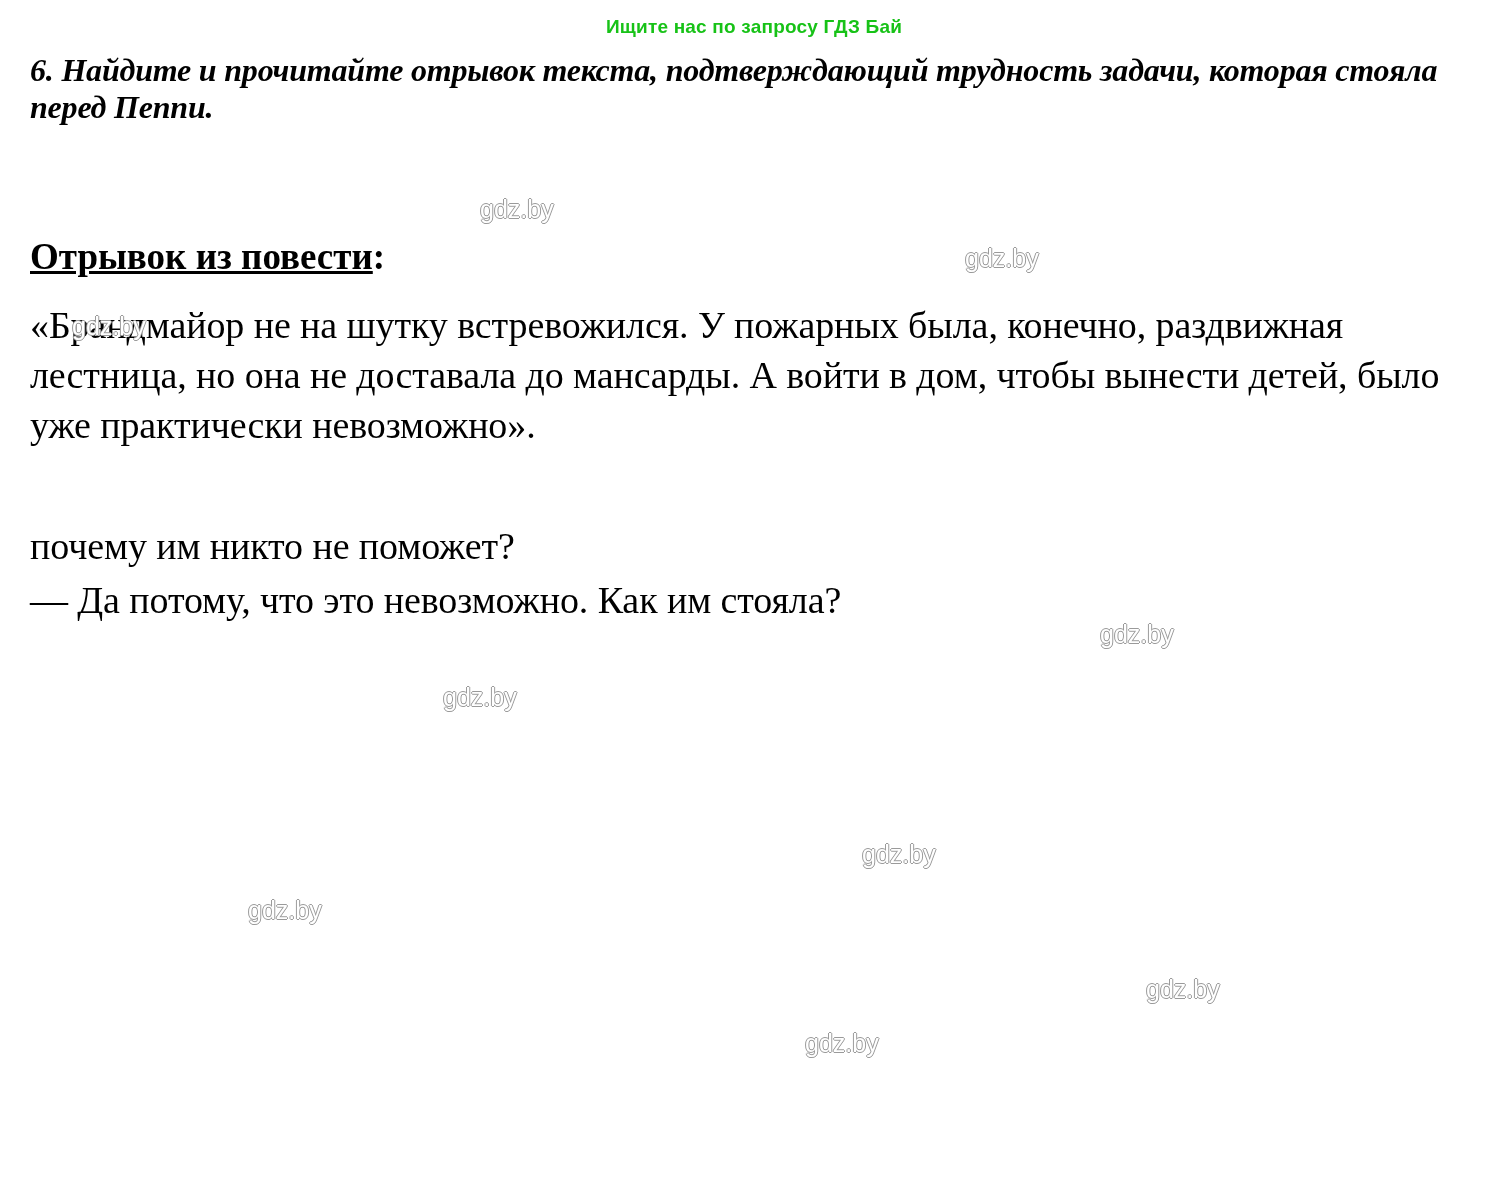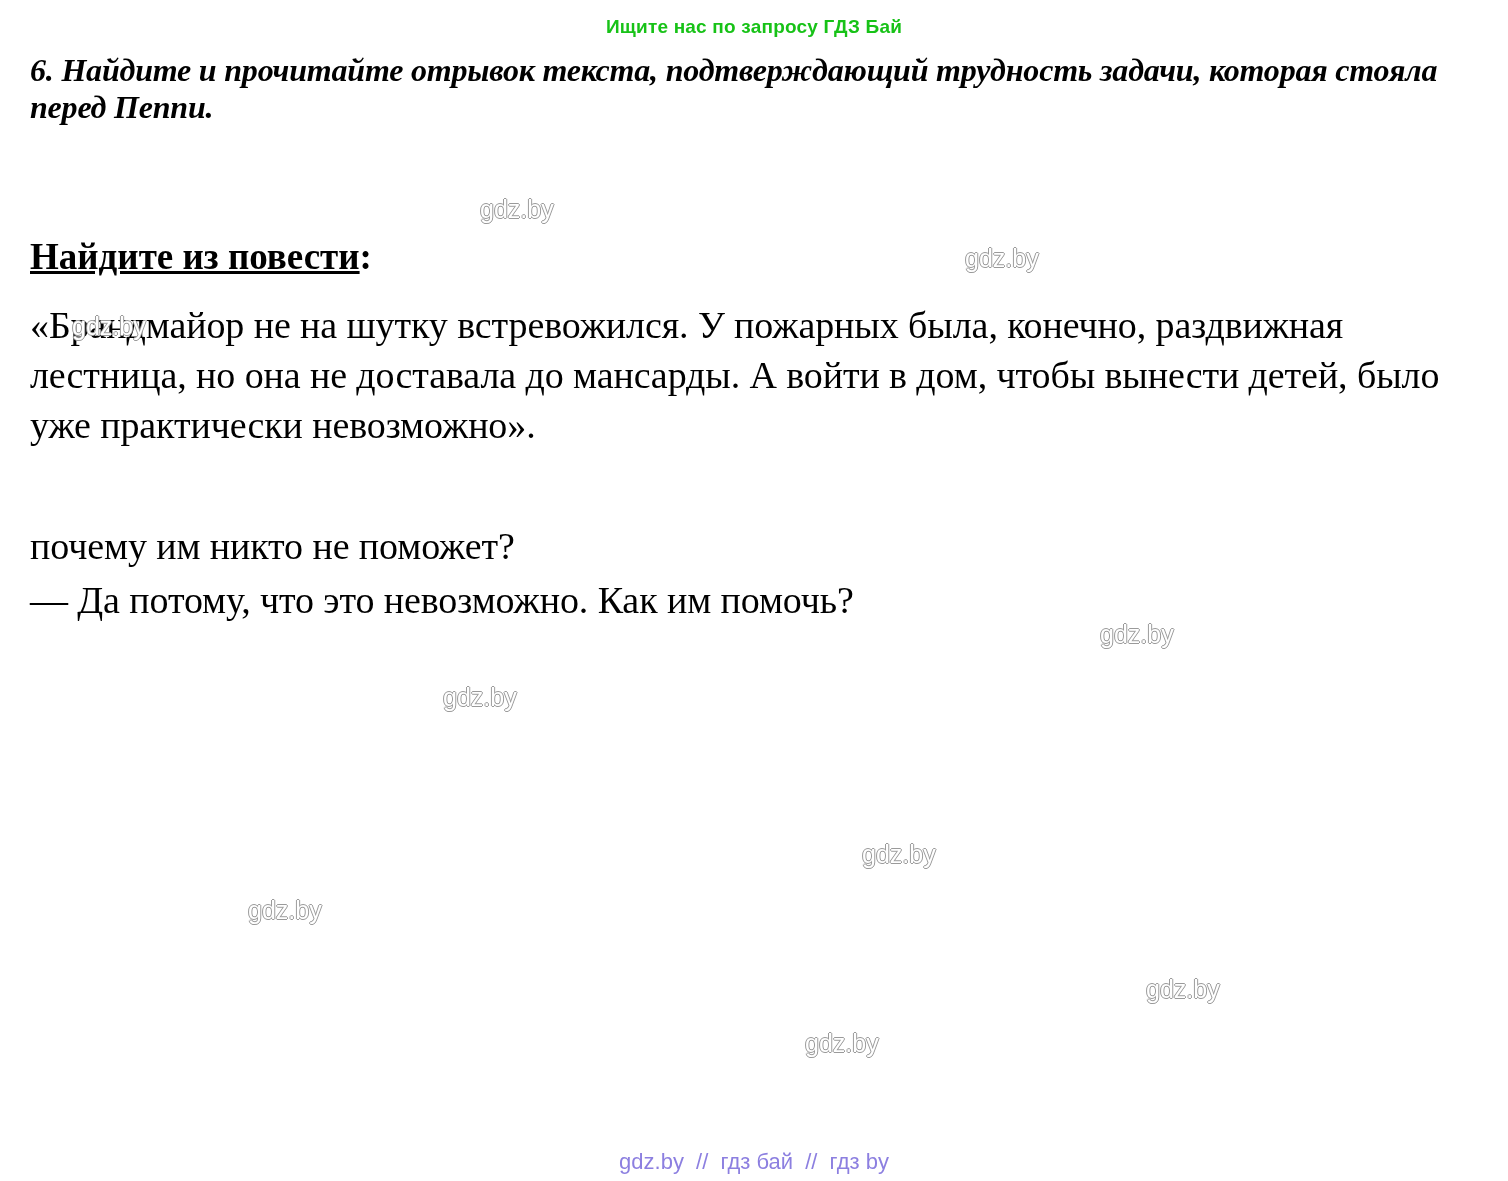--- a/index.html
+++ b/index.html
@@ -119,44 +119,37 @@
 
 <div class="page">
 
   <div class="top-banner">Ищите нас по запросу ГДЗ Бай</div>
 
   <div class="content">
 
     <div class="task-title">6. Найдите и прочитайте отрывок текста, подтверждающий трудность задачи, которая стояла перед Пеппи.</div>
 
     <div class="excerpt-label">
-      <span class="u">Найдите из повести</span><span>:</span>
+      <span class="u">Отрывок из повести</span><span>:</span>
     </div>
 
     <div class="para">«Брандмайор не на шутку встревожился. У пожарных была, конечно, раздвижная лестница, но она не доставала до мансарды. А войти в дом, чтобы вынести детей, было уже практически невозможно».</div>
 
     <div class="spacer-block"></div>
 
     <div class="dialog-line">почему им никто не поможет?</div>
-    <div class="dialog-line">— Да потому, что это невозможно. Как им помочь?</div>
+    <div class="dialog-line">— Да потому, что это невозможно. Как им стояла?</div>
   </div>
 
   <div id="watermark-layer">
       <div class="wm" style="left: 480px; top: 183px;">gdz.by</div>
       <div class="wm" style="left: 965px; top: 232px;">gdz.by</div>
       <div class="wm" style="left: 72px; top: 300px;">gdz.by</div>
       <div class="wm" style="left: 1100px; top: 608px;">gdz.by</div>
       <div class="wm" style="left: 443px; top: 671px;">gdz.by</div>
       <div class="wm" style="left: 862px; top: 828px;">gdz.by</div>
       <div class="wm" style="left: 248px; top: 884px;">gdz.by</div>
       <div class="wm" style="left: 1146px; top: 963px;">gdz.by</div>
       <div class="wm" style="left: 805px; top: 1017px;">gdz.by</div>
     </div>
 
-  <div class="footer">
-    <span>gdz.by</span>
-    <span class="sep">//</span>
-    <span>гдз бай</span>
-    <span class="sep">//</span>
-    <span>гдз by</span>
-  </div>
 
 </div>
 
 </body></html>

